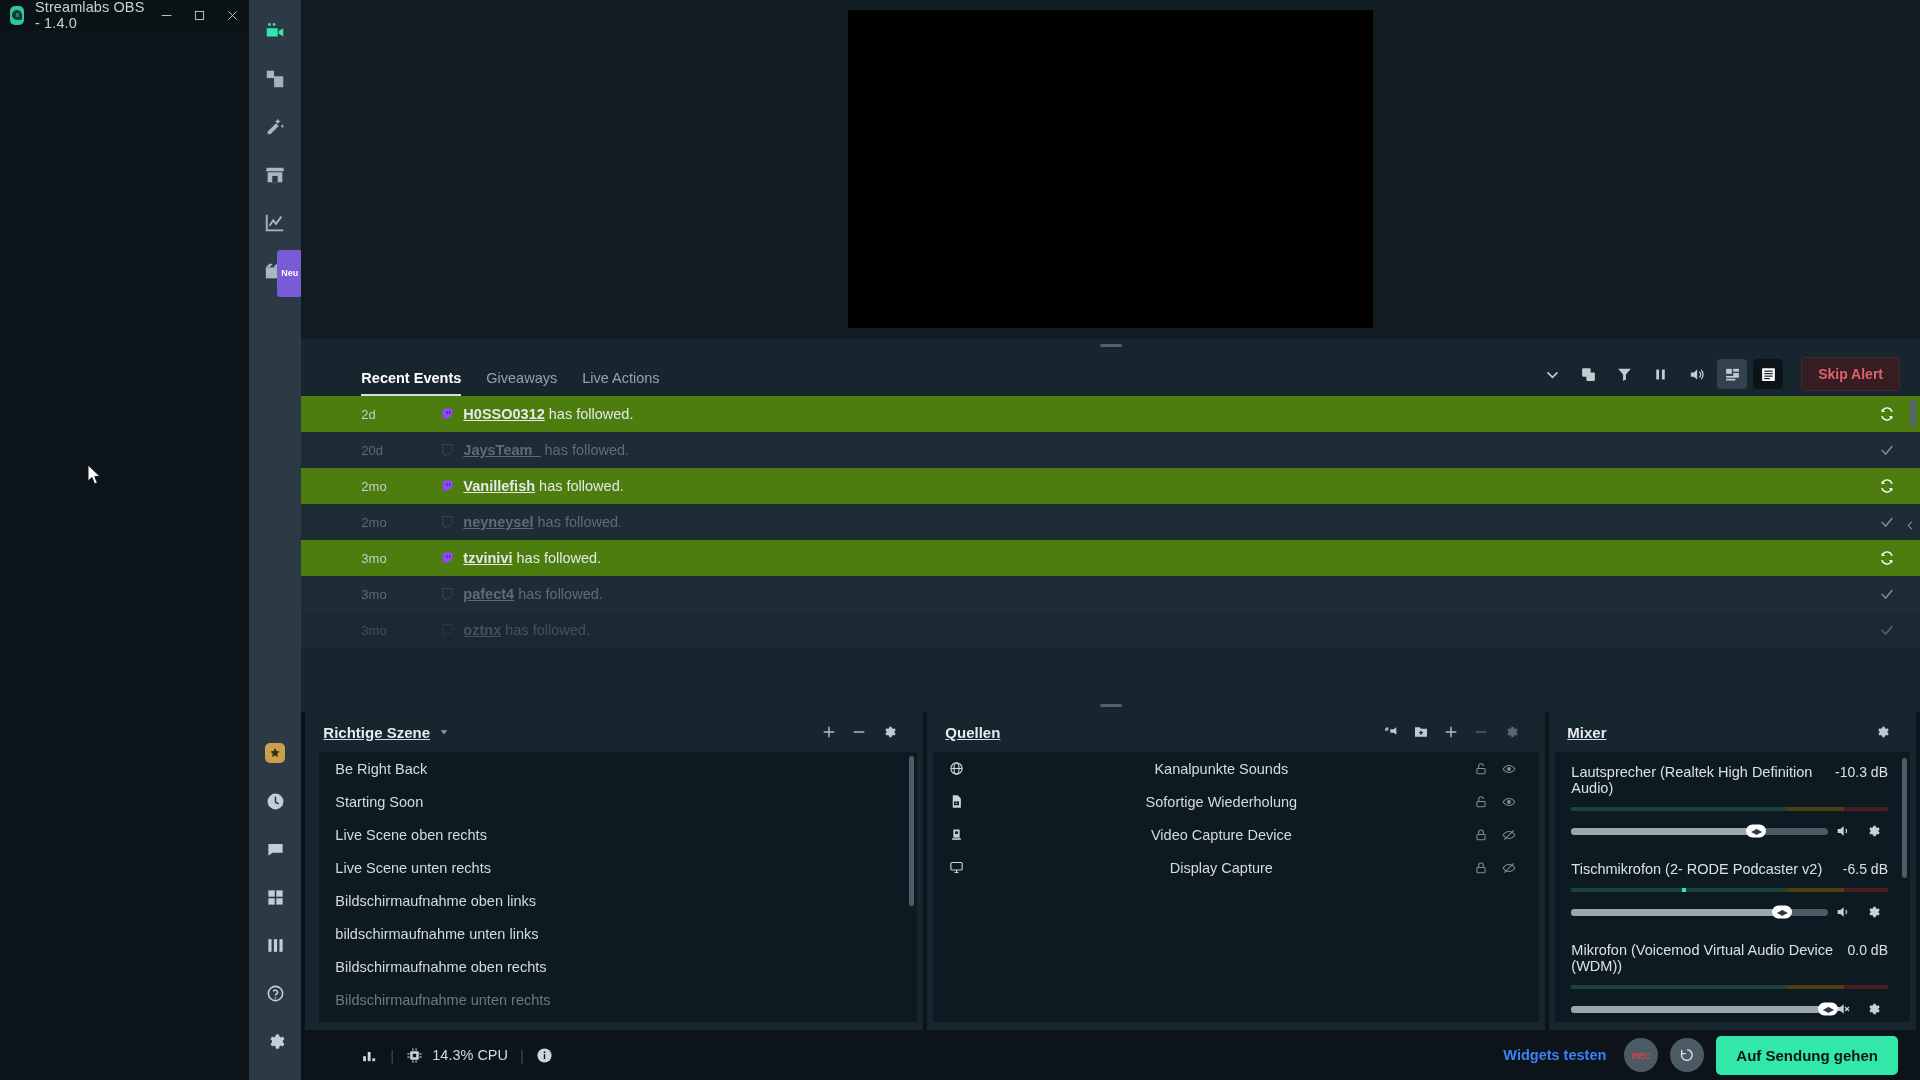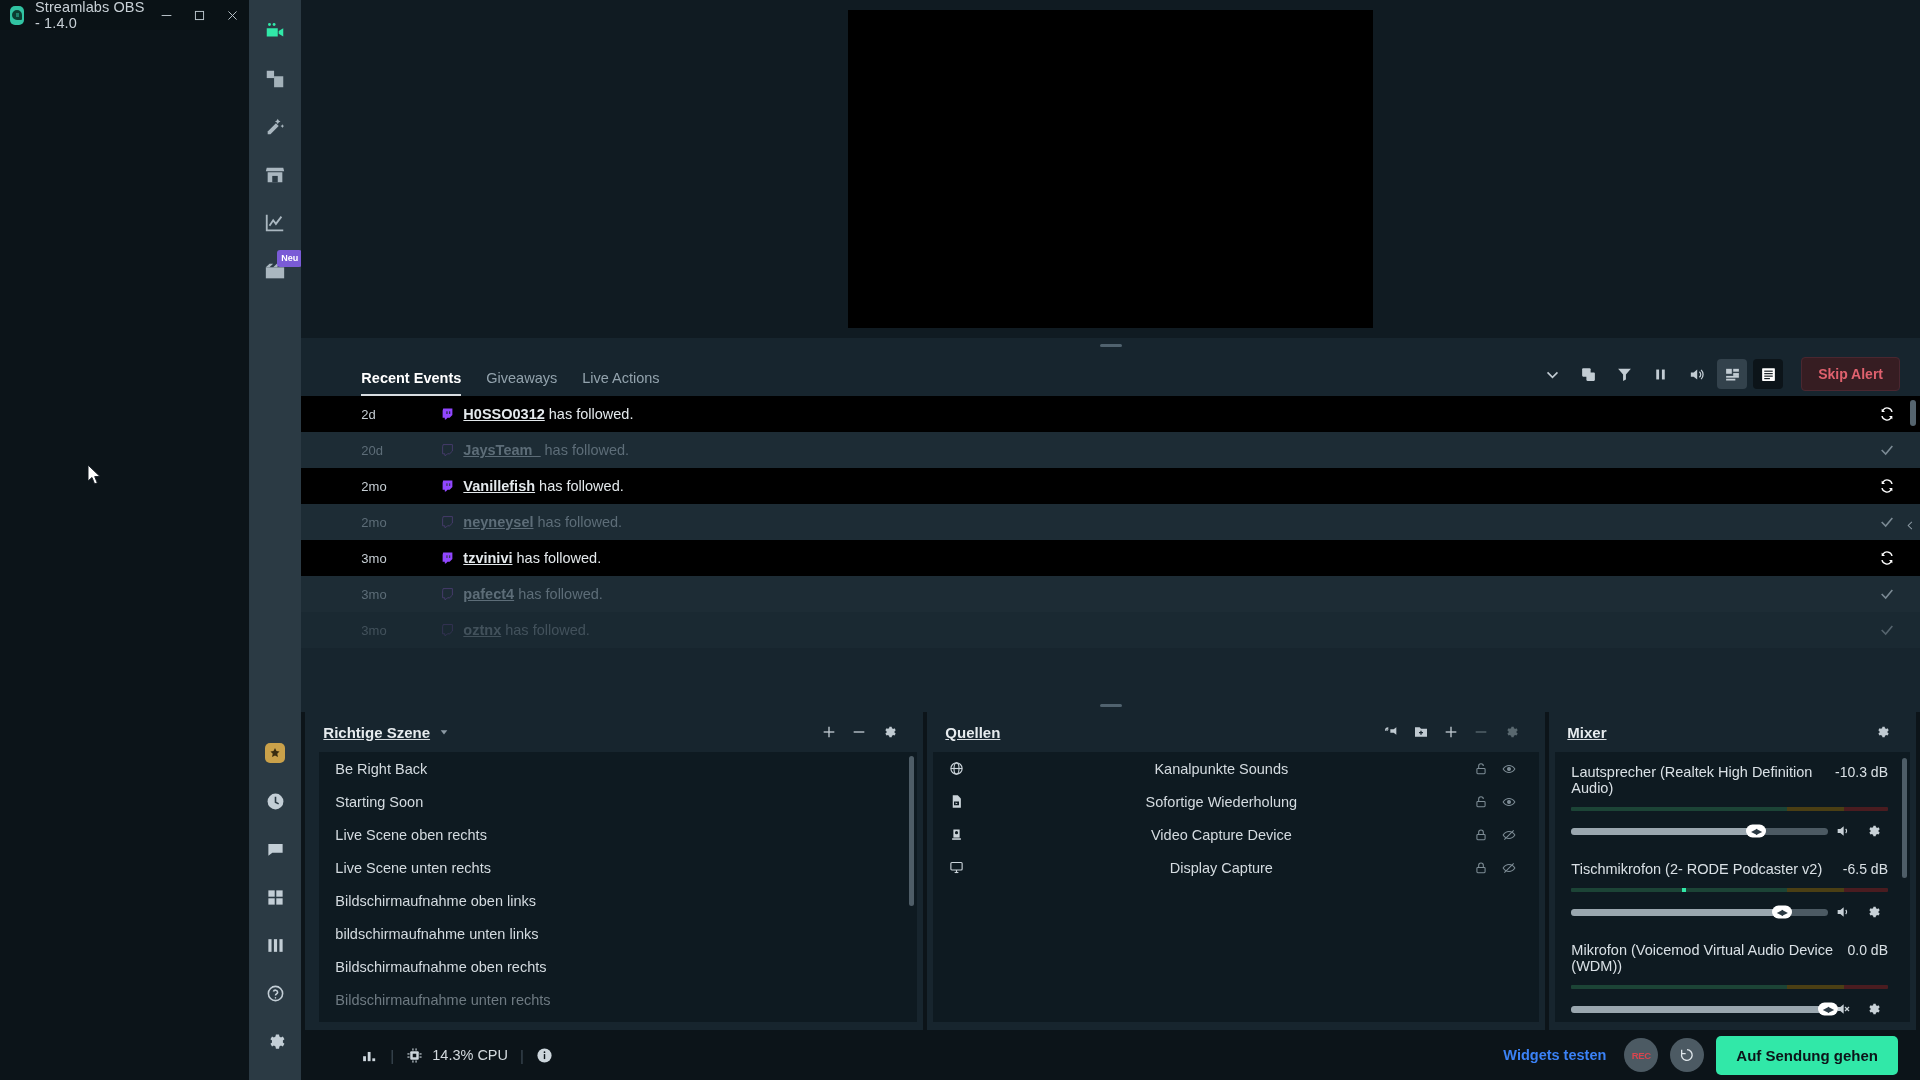--- a/index.html
+++ b/index.html
@@ -42,21 +42,21 @@
   .nav-icon {
     width: 34px; height: 34px; margin-bottom: 14px; position: relative;
     display: flex; align-items: center; justify-content: center;
     color: #aab7c0;
   }
   .nav-icon svg { width: 22px; height: 22px; }
   .nav-icon.active { color: #31e8a8; }
   .nav-badge {
     position: absolute; top: -4px; right: -10px;
     background: #7a5bd6; color: #fff; font-size: 9px; font-weight: bold;
-    padding: 3px 4px; border-radius: 3px; line-height: 11px;
+    padding: 18px 4px; border-radius: 3px; line-height: 11px;
   }
   .nav-spacer { flex: 1; }
   .nav-icon-bottom { width: 34px; height: 34px; margin-bottom: 14px;
     display: flex; align-items: center; justify-content: center; color: #c3ced6; }
   .nav-icon-bottom svg { width: 19px; height: 19px; }
   .prime-badge {
     width: 20px; height: 20px; border-radius: 5px; background: #caa14a;
     display: flex; align-items: center; justify-content: center; color: #3a2d10;
   }
   .prime-badge svg { width: 12px; height: 12px; }
@@ -107,21 +107,21 @@
     margin-left: 18px; background: #361d22; border: 1px solid #4a2730;
     color: #e0616e; font-size: 14px; font-weight: bold;
     padding: 8px 16px; border-radius: 4px;
   }
 
   .events-list { flex: 1; overflow: hidden; position: relative; }
   .ev-row {
     height: 36px; display: flex; align-items: center; padding: 0 22px 0 60px;
     font-size: 14.5px;
   }
-  .ev-row.odd { background: #000000; color: #e4e9ec; }
+  .ev-row.odd { background: #4d7c0f; color: #e4e9ec; }
   .ev-row.even { background: #1d2c35; color: #5d6d78; }
   .ev-time { width: 80px; font-size: 13px; flex: 0 0 80px; }
   .ev-row.odd .ev-time { color: #c6ced4; }
   .ev-platform { width: 22px; flex: 0 0 22px; display: flex; align-items: center; }
   .ev-platform svg { width: 13px; height: 14px; }
   .ev-row.odd .ev-platform { color: #9146ff; }
   .ev-row.even .ev-platform { color: #4a3d72; }
   .ev-text { flex: 1; }
   .ev-user { text-decoration: underline; font-weight: bold; }
   .ev-row.even .ev-user { font-weight: bold; }

